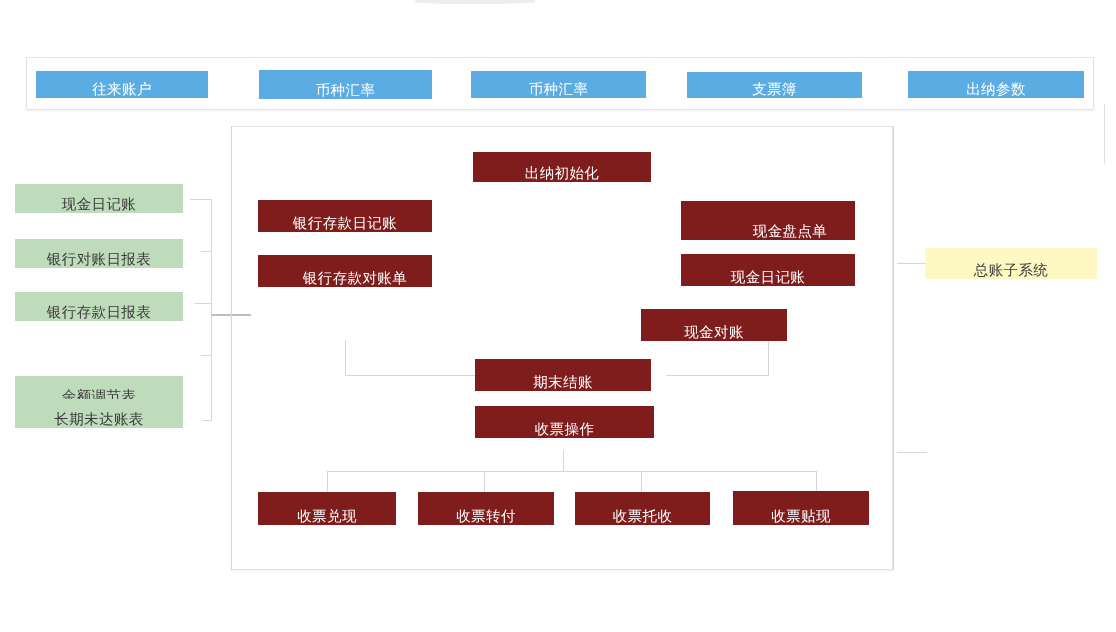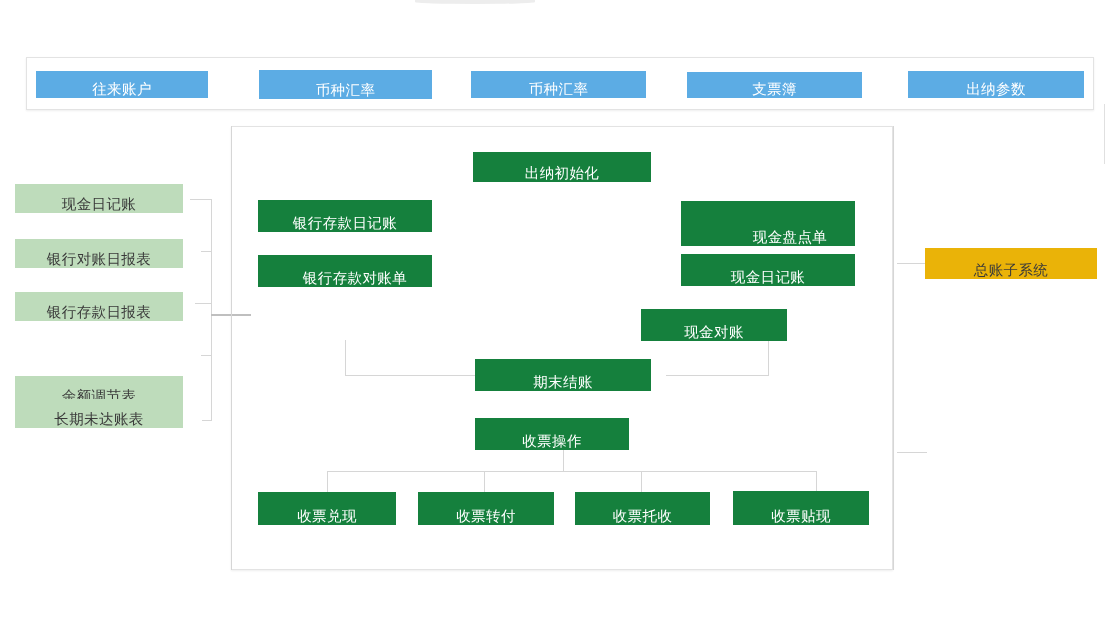--- a/index.html
+++ b/index.html
@@ -26,29 +26,29 @@
     font-size: 14.5px;
     line-height: 1.1;
     letter-spacing: 0.4px;
     white-space: nowrap;
   }
   .box-blue {
     background: #5CACE4;
     color: #ffffff;
   }
   .box-gray {
-    background: #15803d;
+    background: #7f1d1d;
     color: #ffffff;
   }
   .box-green {
     background: #BEDCBB;
     color: #3a3a3a;
   }
   .box-lightblue {
-    background: #eab308;
+    background: #fef9c3;
     color: #3a3a3a;
   }
   .panel {
     position: absolute;
     box-sizing: border-box;
     border: 1px solid #E3E3E3;
     background: transparent;
   }
   .panel-shadow {
     box-shadow: 0 1px 2px rgba(0,0,0,0.07);
@@ -139,38 +139,38 @@
   <div class="box box-gray" style="left:258px; top:200px; width:174px; height:32px;">
     <span>银行存款日记账</span>
   </div>
   <div class="box box-gray" style="left:258px; top:255px; width:174px; height:32px;padding-left:20px;">
     <span>银行存款对账单</span>
   </div>
 
   <div class="line line-v" style="left:345px; top:340px; height:35px;"></div>
   <div class="line line-h" style="left:345px; top:375px; width:130px;"></div>
 
-  <div class="box box-gray" style="left:681px; top:201px; width:174px; height:45px;padding-left:44px;">
+  <div class="box box-gray" style="left:681px; top:201px; width:174px; height:39px;padding-left:44px;">
     <span>现金盘点单</span>
   </div>
   <div class="box box-gray" style="left:681px; top:254px; width:174px; height:32px;">
     <span>现金日记账</span>
   </div>
   <div class="box box-gray" style="left:641px; top:309px; width:146px; height:32px;">
     <span>现金对账</span>
   </div>
 
   <div class="line line-v" style="left:768px; top:341px; height:34px;"></div>
   <div class="line line-h" style="left:666px; top:375px; width:103px;"></div>
 
   <div class="box box-gray" style="left:475px; top:359px; width:176px; height:32px;">
     <span>期末结账</span>
   </div>
 
-  <div class="box box-gray" style="left:475px; top:418px; width:154px; height:32px;">
+  <div class="box box-gray" style="left:475px; top:406px; width:179px; height:32px;">
     <span>收票操作</span>
   </div>
 
   <div class="line line-v" style="left:563px; top:450px; height:21px;"></div>
   <div class="line line-h" style="left:327px; top:471px; width:490px;"></div>
   <div class="line line-v" style="left:327px; top:471px; height:21px;"></div>
   <div class="line line-v" style="left:484px; top:471px; height:21px;"></div>
   <div class="line line-v" style="left:641px; top:471px; height:21px;"></div>
   <div class="line line-v" style="left:816px; top:471px; height:21px;"></div>
 

